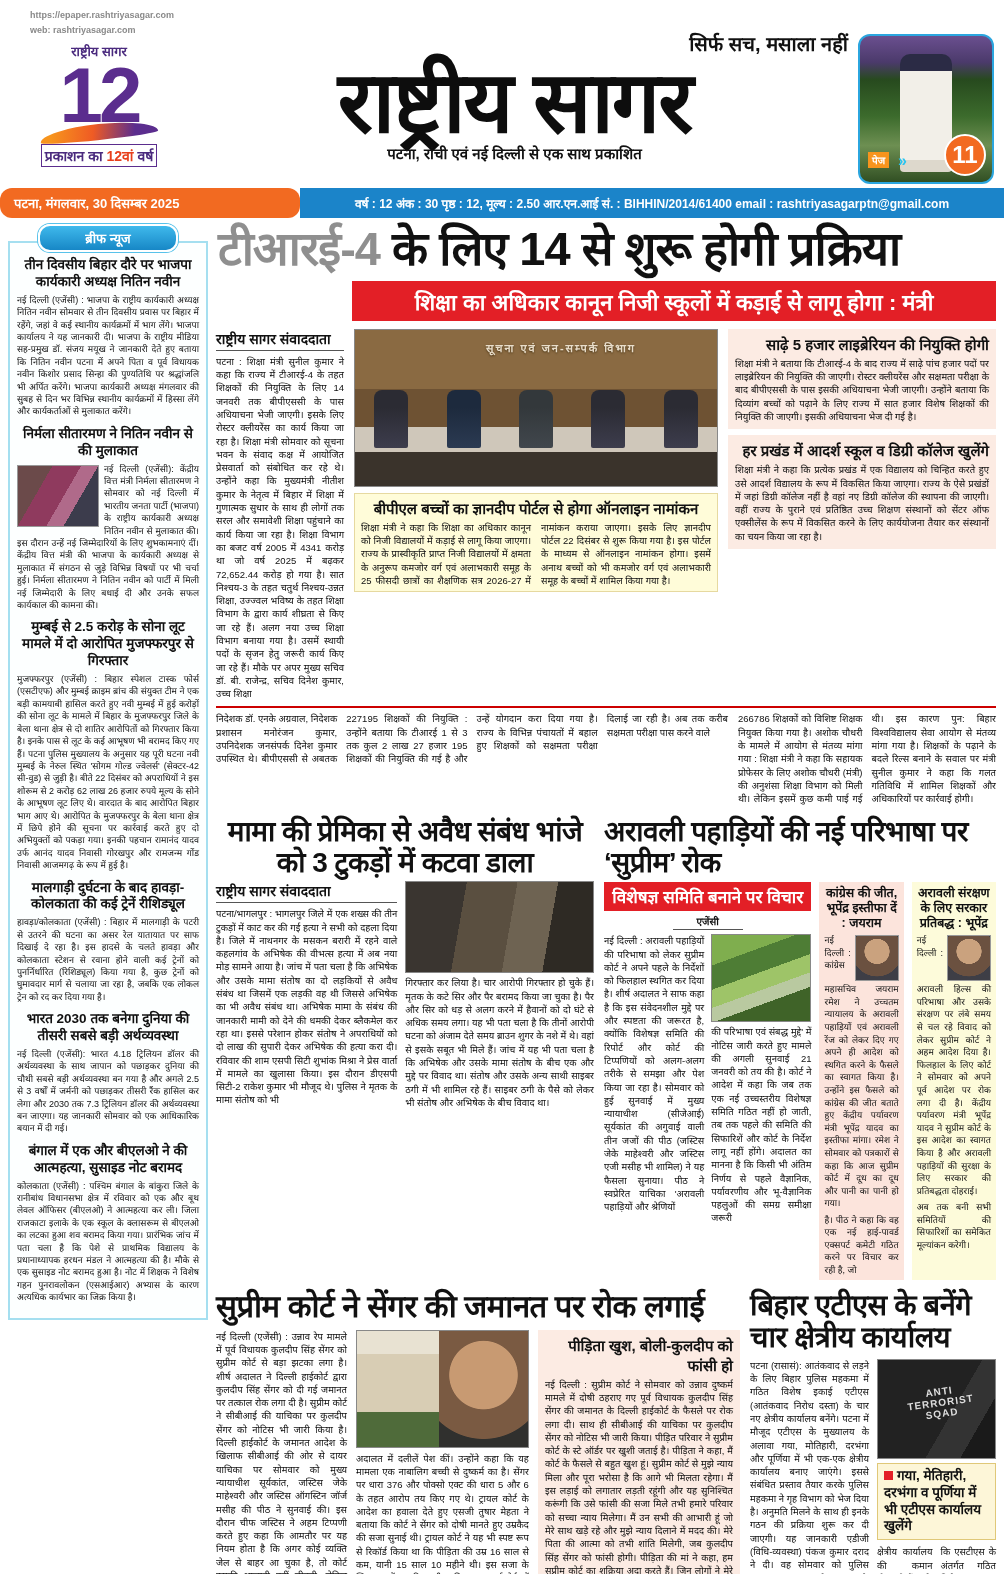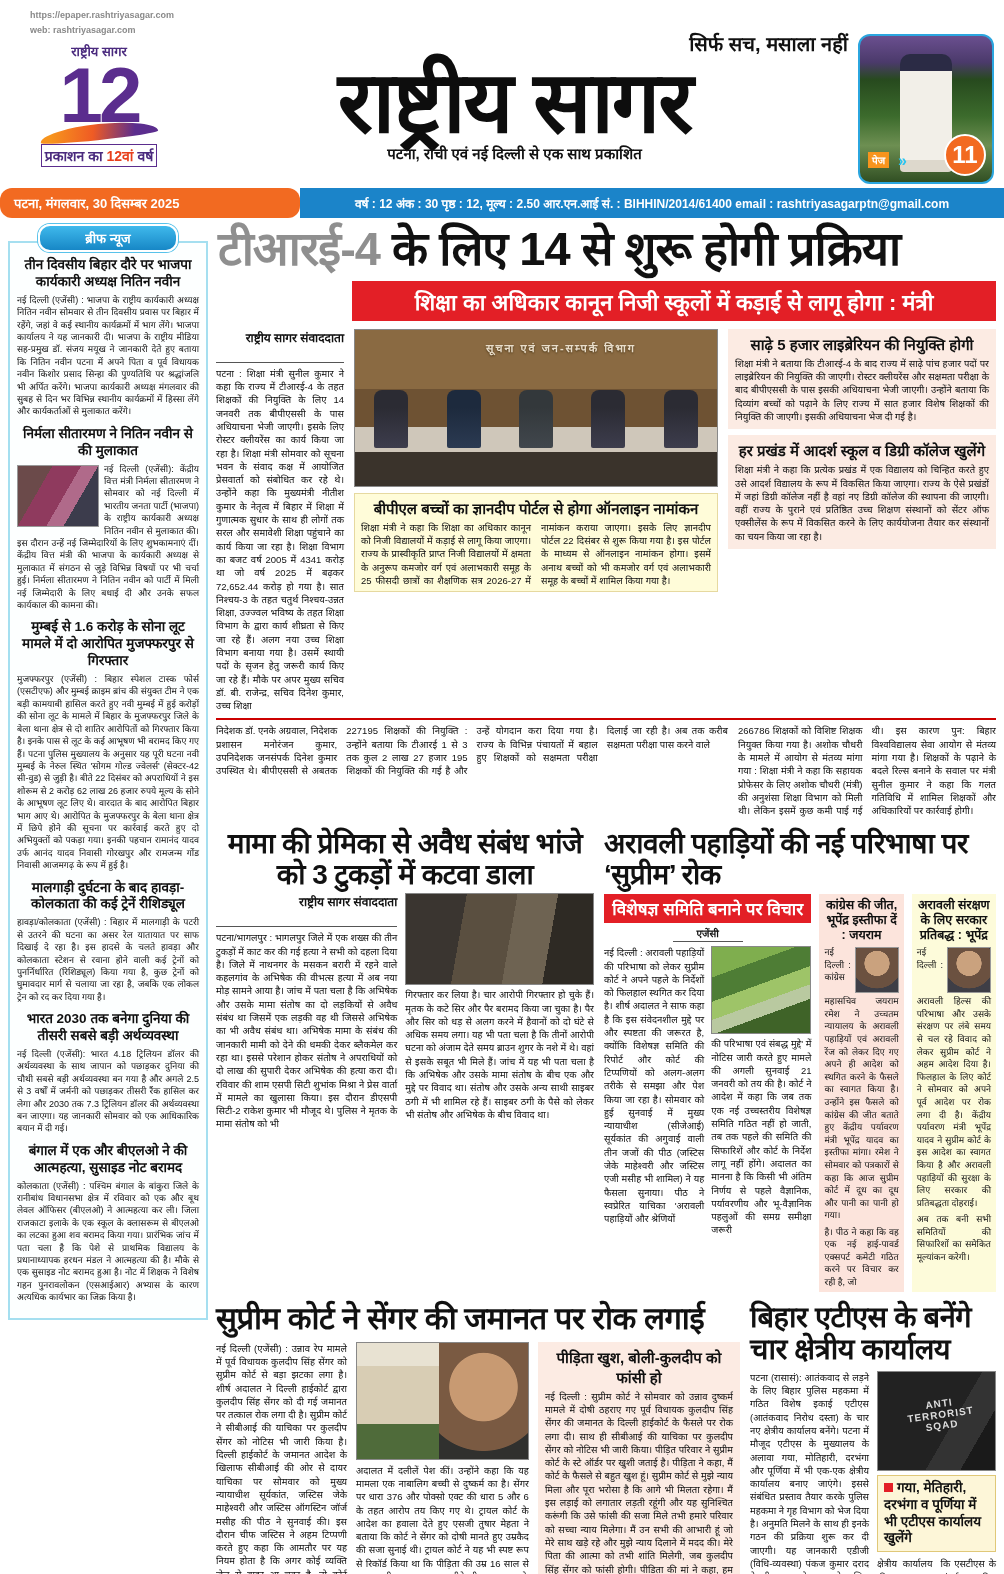--- a/index.html
+++ b/index.html
@@ -53,36 +53,36 @@
   .nirmala-photo { float:left; width:82px; height:62px; margin:2px 5px 2px 0;
                    background:linear-gradient(120deg,#6b4a4a 0 30%,#8f3a5e 30% 55%,#b06a8a 55% 70%,#3c3c4c 70%); border:1px solid #999; }
 
   
   .lead-head { font-size:47px; font-weight:900; line-height:1.08; letter-spacing:-1px; margin:0 0 6px 2px; }
   .lead-head .gray { color:#8f8f8f; }
   .banner-red { background:#e31f26; color:#fff; font-size:22px; font-weight:900; text-align:center;
                 padding:5px 4px; margin:2px 0 8px 136px; }
   .lead-row { display:flex; gap:10px; }
   .lead-col1 { width:128px; flex:none; }
-  .byline { font-size:12px; font-weight:900; text-align:right; border-bottom:1px solid #555; padding-bottom:16px; margin-bottom:4px; }
+  .byline { font-size:14px; font-weight:900; text-align:left; border-bottom:1px solid #555; padding-bottom:2px; margin-bottom:4px; }
   .bodytxt { font-size:9.5px; line-height:1.4; text-align:justify; }
   .lead-center { width:364px; flex:none; }
   .pc-photo { height:158px; border:1px solid #888; position:relative;
               background:linear-gradient(180deg,#8a6a42 0 38%,#6e5233 38% 62%,#cfc7ba 62% 78%,#3a332b 78%); }
   .pc-photo .backdrop { position:absolute; top:10px; left:70px; right:20px; color:#e9ddca; font-size:11px; font-weight:bold; letter-spacing:2px; text-align:center; text-shadow:0 1px 2px #483414; }
   .pc-photo .men { position:absolute; bottom:38px; left:0; right:0; display:flex; justify-content:space-around; }
   .pc-photo .man { width:34px; height:58px; border-radius:8px 8px 2px 2px; background:linear-gradient(180deg,#2b2b33 30%,#3d3d4d); }
   .pc-photo .man:nth-child(2){ background:linear-gradient(180deg,#1d2a3d 30%,#2b3a52);}
   .pc-photo .man:nth-child(3){ background:linear-gradient(180deg,#33383b 30%,#41474d);}
   .yellow-box { background:#fffcd9; border:1px solid #e6d9a0; margin-top:6px; padding:4px 6px; }
   .yellow-box-title { font-size:15px; font-weight:900; text-align:center; margin-bottom:3px; }
   .two-col { column-count:2; column-gap:10px; }
   .lead-right { flex:1; min-width:0; }
   .pink-box { background:#fcebe3; padding:5px 7px 6px 7px; margin-bottom:6px; }
-  .pink-box-title { font-size:15px; font-weight:900; text-align:center; margin-bottom:3px; }
+  .pink-box-title { font-size:15px; font-weight:900; text-align:right; margin-bottom:3px; }
   .lead-bottom { display:flex; gap:10px; margin-top:6px; border-top:2px solid #c00; padding-top:4px; }
   .lead-bottom-left { flex:1.9; column-count:4; column-gap:9px; }
   .lead-bottom-right { width:258px; flex:none; column-count:2; column-gap:9px; }
 
   
   .midband { display:flex; gap:10px; margin-top:10px; }
   .mama { width:378px; flex:none; }
   .h2 { font-size:28px; font-weight:900; line-height:1.12; letter-spacing:-.5px; }
   .mama .h2 { text-align:center; }
   .mama-row { display:flex; gap:8px; margin-top:3px; }
@@ -171,21 +171,21 @@
       <div class="brief-box">
         <div class="brief-item">
           <div class="brief-title">तीन दिवसीय बिहार दौरे पर भाजपा कार्यकारी अध्यक्ष नितिन नवीन</div>
           <div class="brief-body">नई दिल्ली (एजेंसी) : भाजपा के राष्ट्रीय कार्यकारी अध्यक्ष नितिन नवीन सोमवार से तीन दिवसीय प्रवास पर बिहार में रहेंगे, जहां वे कई स्थानीय कार्यक्रमों में भाग लेंगे। भाजपा कार्यालय ने यह जानकारी दी। भाजपा के राष्ट्रीय मीडिया सह-प्रमुख डॉ. संजय मयूख ने जानकारी देते हुए बताया कि नितिन नवीन पटना में अपने पिता व पूर्व विधायक नवीन किशोर प्रसाद सिन्हा की पुण्यतिथि पर श्रद्धांजलि भी अर्पित करेंगे। भाजपा कार्यकारी अध्यक्ष मंगलवार की सुबह से दिन भर विभिन्न स्थानीय कार्यक्रमों में हिस्सा लेंगे और कार्यकर्ताओं से मुलाकात करेंगे।</div>
         </div>
         <div class="brief-item">
           <div class="brief-title">निर्मला सीतारमण ने नितिन नवीन से की मुलाकात</div>
           <div class="brief-body"><span class="nirmala-photo"></span><span>नई दिल्ली (एजेंसी): केंद्रीय वित्त मंत्री निर्मला सीतारमण ने सोमवार को नई दिल्ली में भारतीय जनता पार्टी (भाजपा) के राष्ट्रीय कार्यकारी अध्यक्ष नितिन नवीन से मुलाकात की। इस दौरान उन्हें नई जिम्मेदारियों के लिए शुभकामनाएं दीं। केंद्रीय वित्त मंत्री की भाजपा के कार्यकारी अध्यक्ष से मुलाकात में संगठन से जुड़े विभिन्न विषयों पर भी चर्चा हुई। निर्मला सीतारमण ने नितिन नवीन को पार्टी में मिली नई जिम्मेदारी के लिए बधाई दी और उनके सफल कार्यकाल की कामना की।</span></div>
         </div>
         <div class="brief-item">
-          <div class="brief-title">मुम्बई से 1.6 करोड़ के सोना लूट मामले में दो आरोपित मुजफ्फरपुर से गिरफ्तार</div>
+          <div class="brief-title">मुम्बई से 2.5 करोड़ के सोना लूट मामले में दो आरोपित मुजफ्फरपुर से गिरफ्तार</div>
           <div class="brief-body">मुजफ्फरपुर (एजेंसी) : बिहार स्पेशल टास्क फोर्स (एसटीएफ) और मुम्बई क्राइम ब्रांच की संयुक्त टीम ने एक बड़ी कामयाबी हासिल करते हुए नवी मुम्बई में हुई करोड़ों की सोना लूट के मामले में बिहार के मुजफ्फरपुर जिले के बेला थाना क्षेत्र से दो शातिर आरोपितों को गिरफ्तार किया है। इनके पास से लूट के कई आभूषण भी बरामद किए गए हैं। पटना पुलिस मुख्यालय के अनुसार यह पूरी घटना नवी मुम्बई के नेरुल स्थित 'सोगम गोल्ड ज्वेलर्स' (सेक्टर-42 सी-वुड) से जुड़ी है। बीते 22 दिसंबर को अपराधियों ने इस शोरूम से 2 करोड़ 62 लाख 26 हजार रुपये मूल्य के सोने के आभूषण लूट लिए थे। वारदात के बाद आरोपित बिहार भाग आए थे। आरोपित के मुजफ्फरपुर के बेला थाना क्षेत्र में छिपे होने की सूचना पर कार्रवाई करते हुए दो अभियुक्तों को पकड़ा गया। इनकी पहचान रामानंद यादव उर्फ आनंद यादव निवासी गोरखपुर और रामजन्म गोंड निवासी आजमगढ़ के रूप में हुई है।</div>
         </div>
         <div class="brief-item">
           <div class="brief-title">मालगाड़ी दुर्घटना के बाद हावड़ा-कोलकाता की कई ट्रेनें रीशिड्यूल</div>
           <div class="brief-body">हावड़ा/कोलकाता (एजेंसी) : बिहार में मालगाड़ी के पटरी से उतरने की घटना का असर रेल यातायात पर साफ दिखाई दे रहा है। इस हादसे के चलते हावड़ा और कोलकाता स्टेशन से रवाना होने वाली कई ट्रेनों को पुनर्निर्धारित (रिशिड्यूल) किया गया है, कुछ ट्रेनों को घुमावदार मार्ग से चलाया जा रहा है, जबकि एक लोकल ट्रेन को रद कर दिया गया है।</div>
         </div>
         <div class="brief-item">
           <div class="brief-title">भारत 2030 तक बनेगा दुनिया की तीसरी सबसे बड़ी अर्थव्यवस्था</div>
           <div class="brief-body">नई दिल्ली (एजेंसी): भारत 4.18 ट्रिलियन डॉलर की अर्थव्यवस्था के साथ जापान को पछाड़कर दुनिया की चौथी सबसे बड़ी अर्थव्यवस्था बन गया है और अगले 2.5 से 3 वर्षों में जर्मनी को पछाड़कर तीसरी रैंक हासिल कर लेगा और 2030 तक 7.3 ट्रिलियन डॉलर की अर्थव्यवस्था बन जाएगा। यह जानकारी सोमवार को एक आधिकारिक बयान में दी गई।</div>
         </div>

